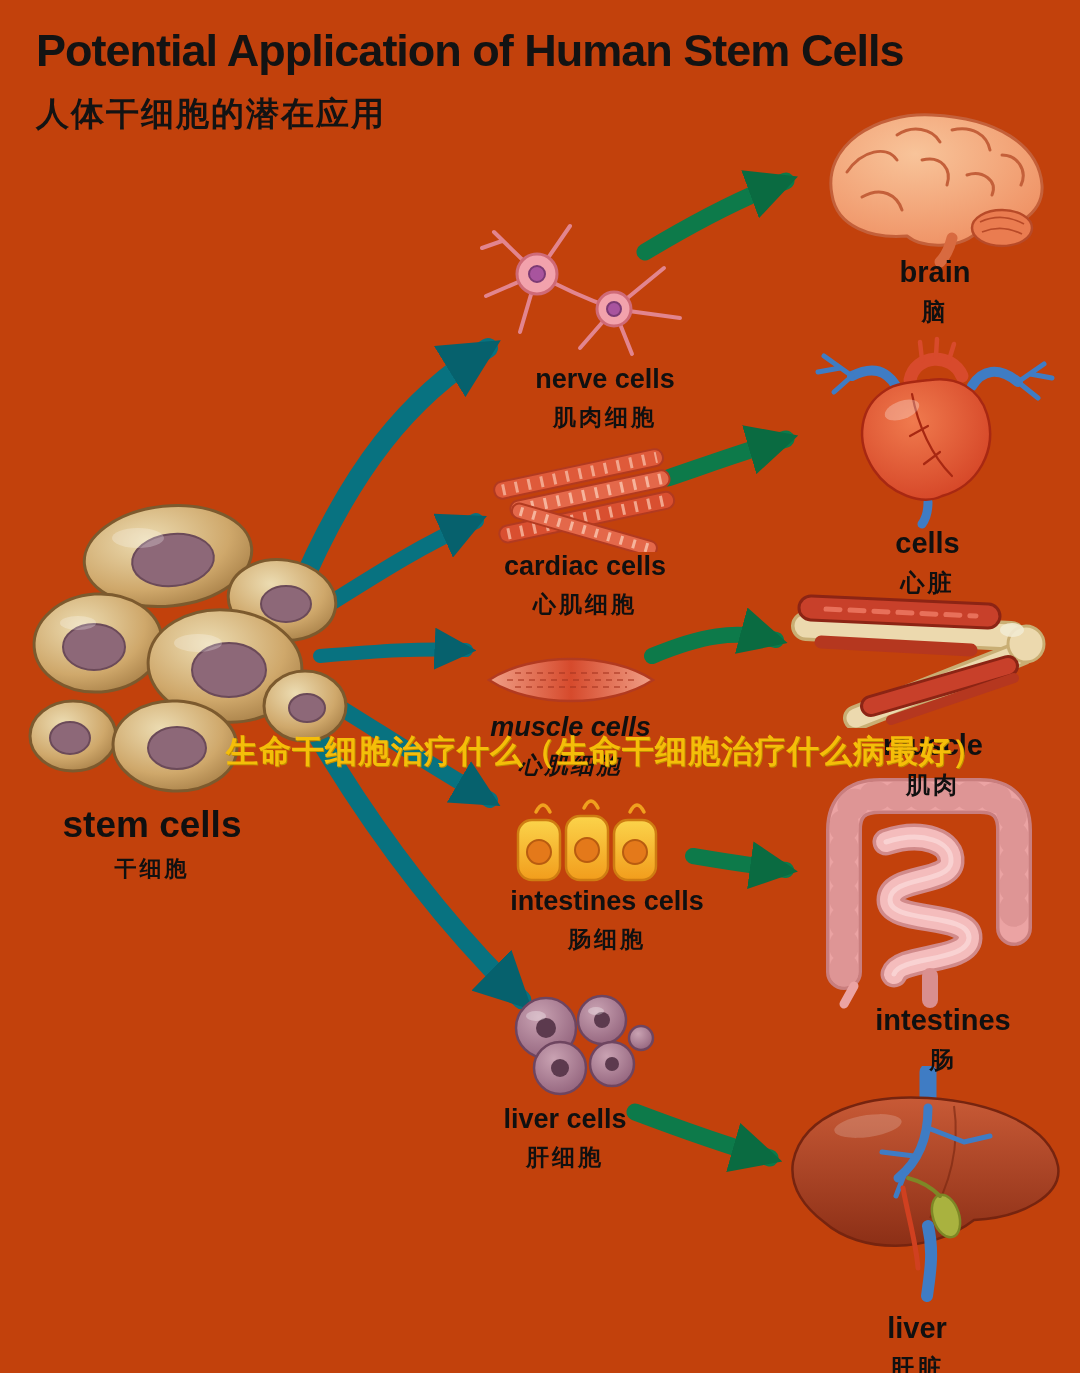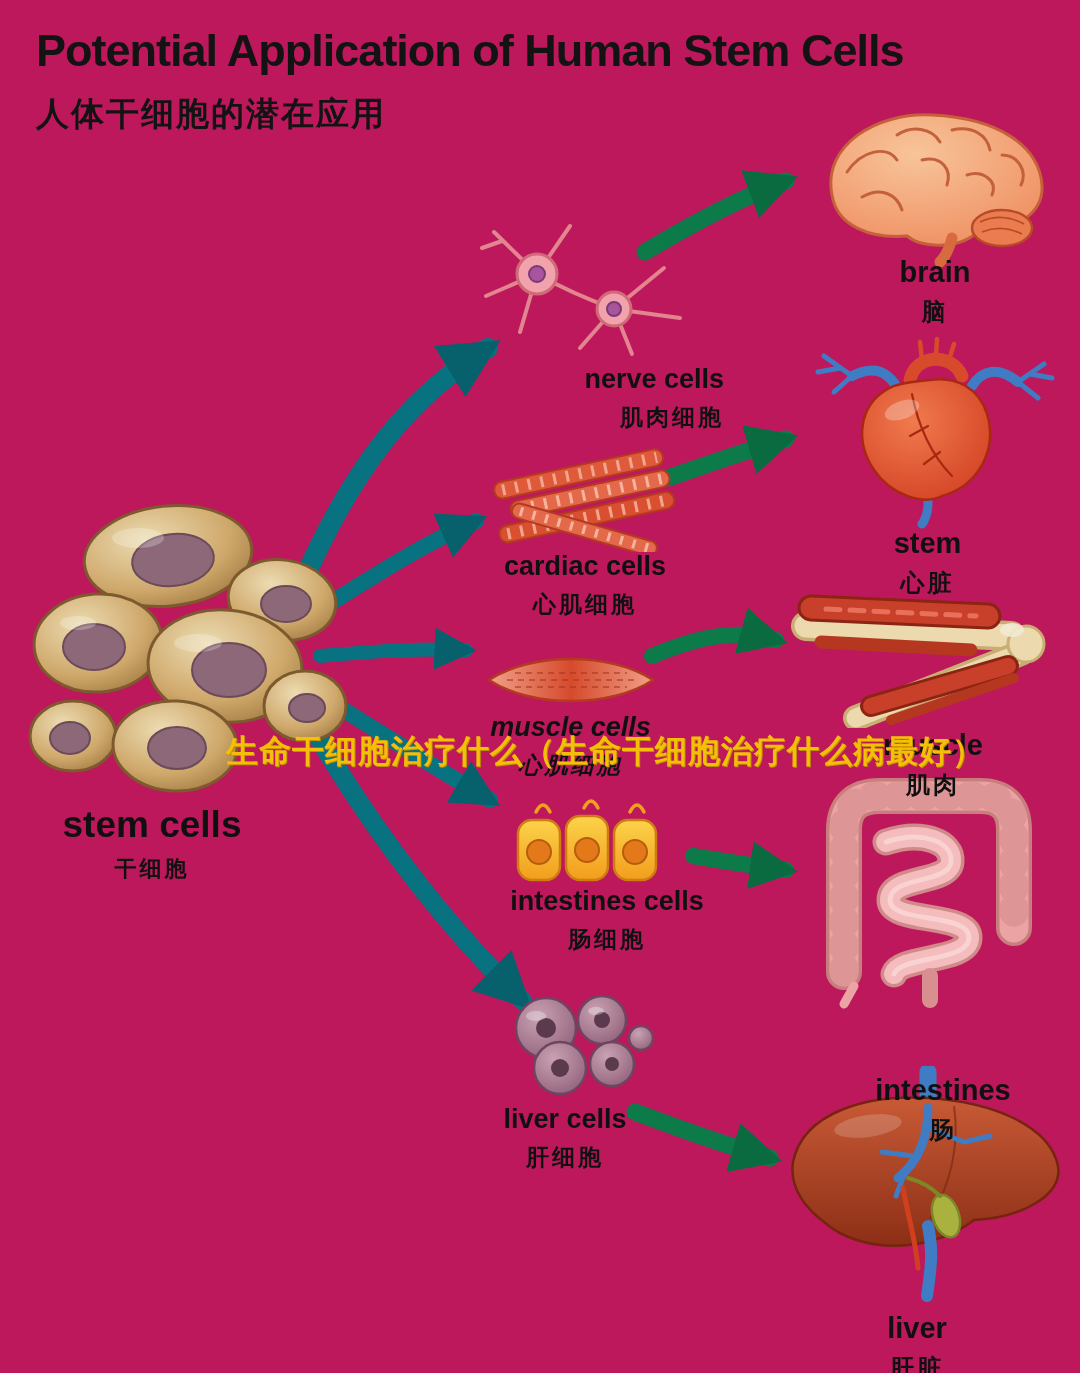--- a/index.html
+++ b/index.html
@@ -1,16 +1,16 @@
 <!DOCTYPE html>
 <html><head>
 <meta charset="utf-8">
 <style>
   html,body{margin:0;padding:0;background:#fff;}
-  .poster{position:relative;width:1080px;height:1373px;background:#be185d;overflow:hidden;
+  .poster{position:relative;width:1080px;height:1373px;background:#c2410c;overflow:hidden;
           font-family:"Liberation Sans",sans-serif;}
   .abs{position:absolute;}
   
   .hdr{left:36px;top:26px;width:1010px;z-index:4;}
   .title{font-size:45px;font-weight:800;color:#131313;letter-spacing:-1px;margin:0;line-height:1.1;}
   .subtitle{font-size:33px;font-weight:800;color:#131313;margin:16px 0 0 0;letter-spacing:2px;}
   
   figure{margin:0;z-index:2;}
   figure svg{width:100%;height:100%;display:block;}
   .fig-stem{left:18px;top:498px;width:335px;height:305px;}
@@ -25,29 +25,29 @@
   .fig-intestines{left:798px;top:760px;width:260px;height:256px;}
   .fig-liverorg{left:778px;top:1066px;width:296px;height:242px;}
   
   .lbl{z-index:3;text-align:center;color:#101010;}
   .lbl .en{font-size:27px;font-weight:800;line-height:1.15;}
   .lbl .zh{font-size:23px;font-weight:800;margin-top:7px;letter-spacing:3px;}
   .lbl.organ .en{font-size:29px;}
   .lbl.organ .zh{font-size:24px;}
   .lbl-stem{left:42px;top:804px;width:220px;}
   .lbl-stem .en{font-size:37px;} .lbl-stem .zh{font-size:22px;}
-  .lbl-nerve{left:524px;top:364px;width:200px;text-align:right;}
+  .lbl-nerve{left:505px;top:364px;width:200px;}
   .lbl-cardiac{left:490px;top:551px;width:190px;}
   .lbl-musclecells{left:478px;top:712px;width:185px;font-style:italic;}
   .lbl-intestinal{left:502px;top:886px;width:210px;}
   .lbl-livercells{left:470px;top:1104px;width:190px;}
   .lbl-brain{left:850px;top:256px;width:170px;}
   .lbl-heart{left:845px;top:527px;width:165px;}
   .lbl-muscle{left:848px;top:729px;width:170px;}
-  .lbl-intestines{left:838px;top:1074px;width:210px;}
+  .lbl-intestines{left:838px;top:1004px;width:210px;}
   .lbl-liver{left:832px;top:1312px;width:170px;}
   
   .arrows{left:0;top:0;z-index:1;}
   
   .watermark{left:226px;top:730px;z-index:9;font-size:32px;font-weight:800;
              color:#f5be09;text-shadow:1px 1px 0 #c08f00;white-space:nowrap;letter-spacing:1px;font-family:Liberation Mono, monospace;}
 </style>
 </head>
 <body>
 
@@ -300,21 +300,21 @@
 
       <path d="M96,56 C70,72 64,106 84,136 C100,160 132,172 152,162 C188,152 208,116 197,80 C189,54 166,42 140,46 C124,48 106,49 96,56 Z" fill="url(#heartg)" stroke="#a82812" stroke-width="2.5"></path>
       <g stroke="#a82812" stroke-width="2.2" fill="none" stroke-linecap="round">
         <path d="M122,60 C128,92 142,122 162,142"></path>
         <path d="M138,92 L120,102 M150,118 L134,130"></path>
       </g>
       <ellipse cx="112" cy="76" rx="18" ry="9" fill="#ffffff" opacity="0.28" transform="rotate(-20 112 76)"></ellipse>
     </svg>
   </figure>
   <div class="abs lbl organ lbl-heart">
-    <div class="en">stem</div>
+    <div class="en">cells</div>
     <div class="zh">心脏</div>
   </div>
 
   <figure class="abs fig-arm">
     <svg viewBox="0 0 294 150">
 
       <g stroke-linecap="round" fill="none">
         <path d="M20,48 L225,58" stroke="#c9ae74" stroke-width="30"></path>
         <path d="M20,48 L225,58" stroke="#ecd9ae" stroke-width="23"></path>
         <path d="M235,75 L70,140" stroke="#c9ae74" stroke-width="26"></path>

